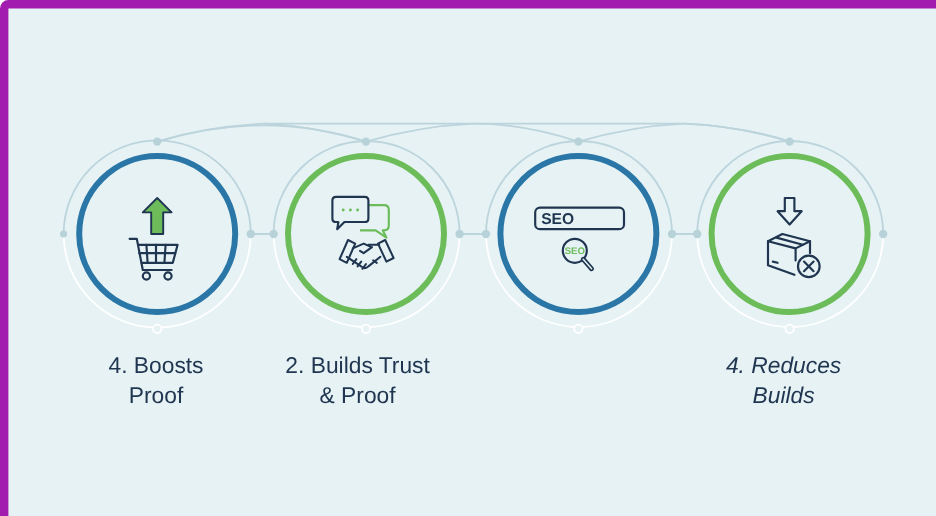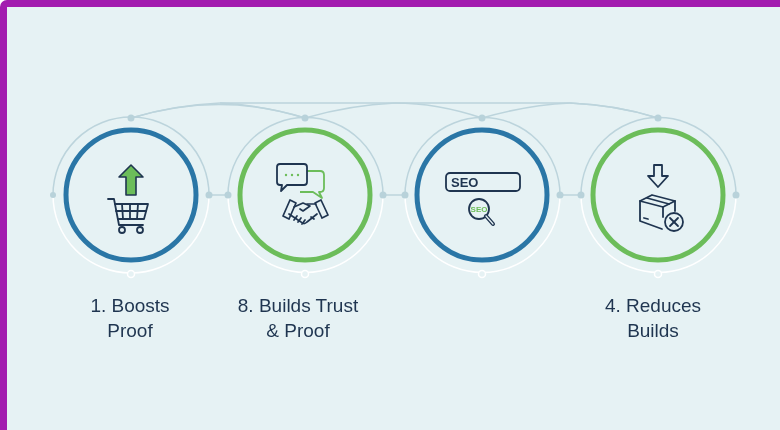--- a/index.html
+++ b/index.html
@@ -124,24 +124,24 @@
         <path d="M640,191 L662,197"></path>
         <line x1="637" y1="211" x2="641" y2="212"></line>
         <circle cx="667" cy="215" r="9" fill="#e6f2f4"></circle>
         <line x1="663" y1="211" x2="671" y2="219"></line>
         <line x1="671" y1="211" x2="663" y2="219"></line>
       </g>
     </g>
   </svg>
 
   <div class="label" style="left:123px;">
-    <span>1. Boosts</span>
+    <span>4. Boosts</span>
     <span>Proof</span>
   </div>
   <div class="label" style="left:291px;">
-    <span>8. Builds Trust</span>
+    <span>2. Builds Trust</span>
     <span>&amp; Proof</span>
   </div>
-  <div class="label" style="left:646px;">
+  <div class="label" style="left:646px;font-style:italic;">
     <span>4. Reduces</span>
     <span>Builds</span>
   </div>
 </div>
 
 </body></html>

